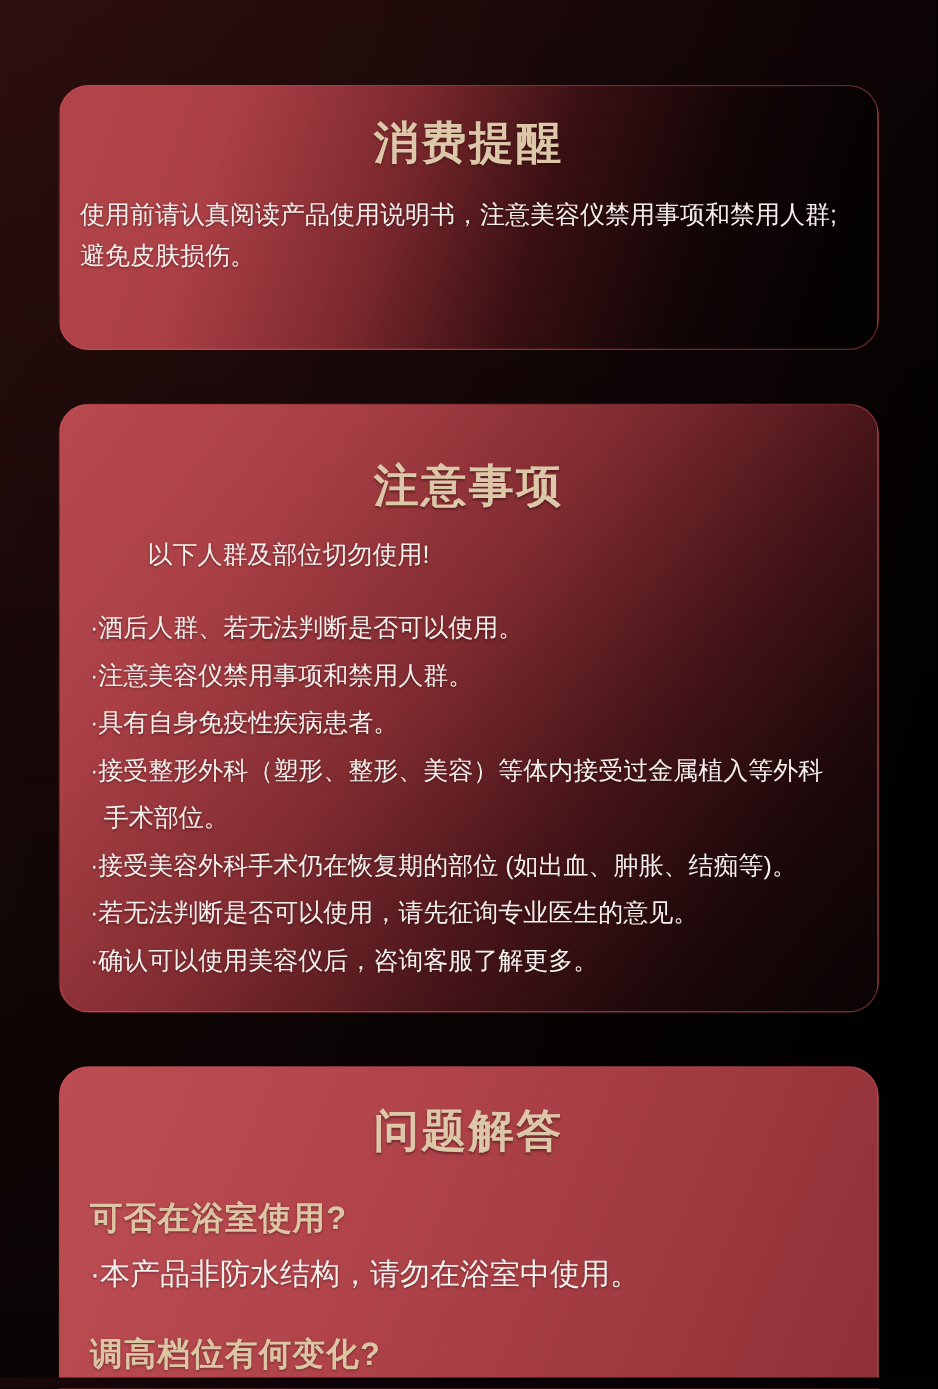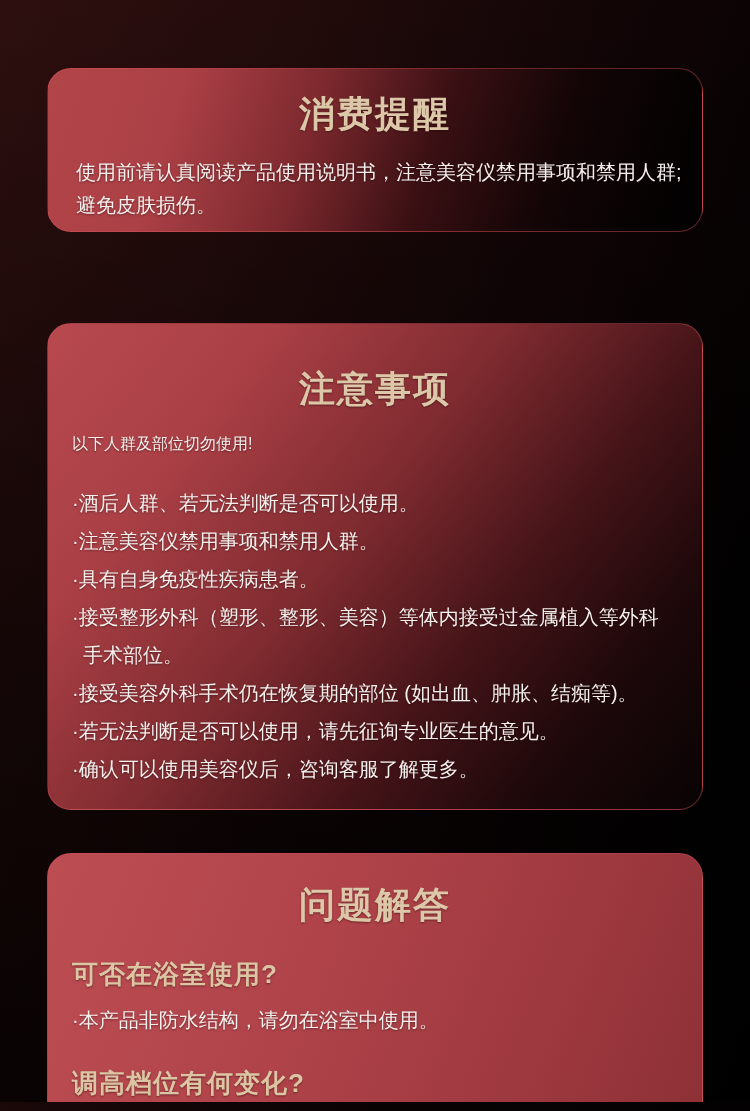--- a/index.html
+++ b/index.html
@@ -21,22 +21,22 @@
     position: absolute;
     left: 47px;
     width: 656px;
     box-sizing: border-box;
     border-radius: 24px;
     border: 1px solid rgba(213, 82, 88, 0.45);
     text-shadow: 0 1px 2px rgba(30, 4, 6, 0.45);
   }
   .card-1 {
     top: 68px;
-    height: 164px;
-    padding: 24px 28px 0;
+    height: 212px;
+    padding: 24px 16px 0;
     background: linear-gradient(108deg, #b24549 0%, #ab4046 20%, #7c292e 40%, #3a1013 58%, #130506 76%, #030101 95%);
   }
   .card-2 {
     top: 323px;
     height: 487px;
     padding: 44px 24px 0;
     background: linear-gradient(128deg, #b7494f 0%, #aa4046 22%, #7f2b30 45%, #451418 65%, #1d080a 82%, #090303 100%);
   }
   .card-3 {
     top: 853px;
@@ -57,23 +57,24 @@
     margin-top: 21px;
     font-size: 20px;
     line-height: 33px;
     color: #f4f0ed;
   }
   .notice-line {
     white-space: nowrap;
   }
   .precautions-intro {
     margin-top: 19px;
-    font-size: 16px;
+    font-size: 20px;
     line-height: 30px;
     color: #f4f0ed;
+    margin-left: 46px;
   }
   .precautions-list {
     list-style: none;
     margin: 25px 0 0 0;
     padding: 0;
     font-size: 20px;
     line-height: 38px;
     color: #f4f0ed;
   }
   .precaution-item {
@@ -83,21 +84,21 @@
   .faq-question {
     margin-top: 31px;
     font-size: 26px;
     line-height: 34px;
     font-weight: 700;
     letter-spacing: 1px;
     color: #dcc5a3;
   }
   .faq-answer {
     margin-top: 14px;
-    font-size: 20px;
+    font-size: 24px;
     line-height: 30px;
     color: #f4f0ed;
   }
   .bottom-strip {
     position: absolute;
     left: 0;
     bottom: 0;
     width: 750px;
     height: 9px;
     z-index: 10;

